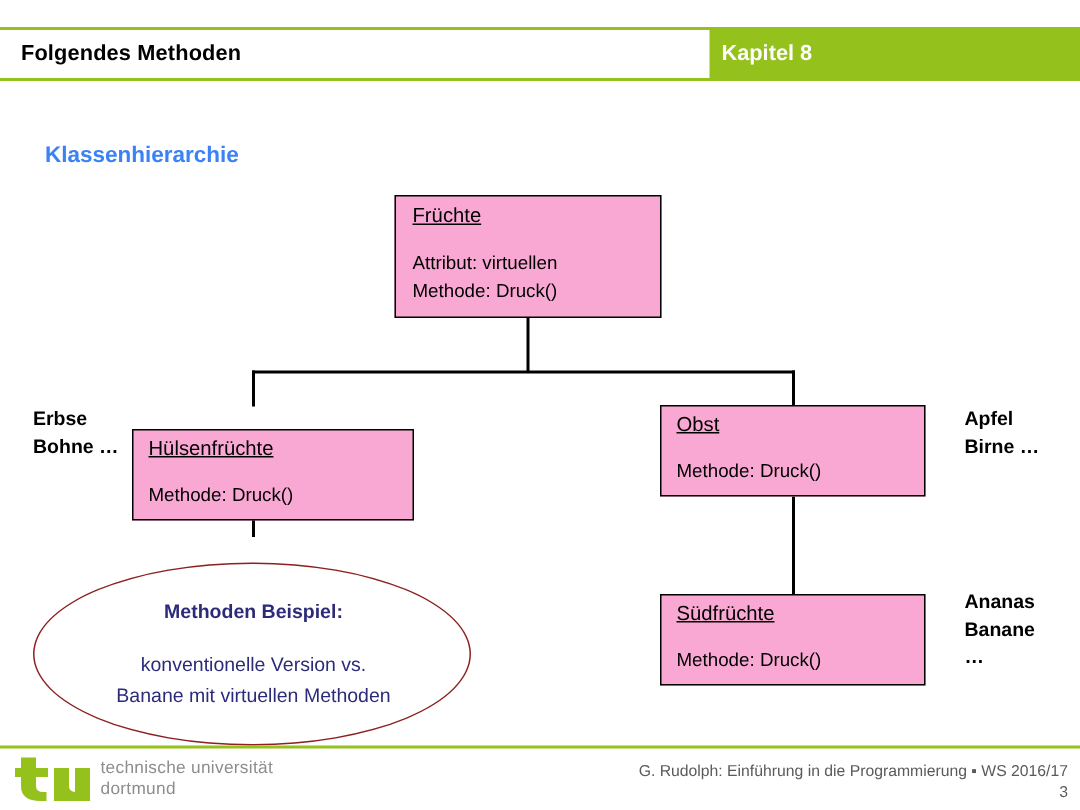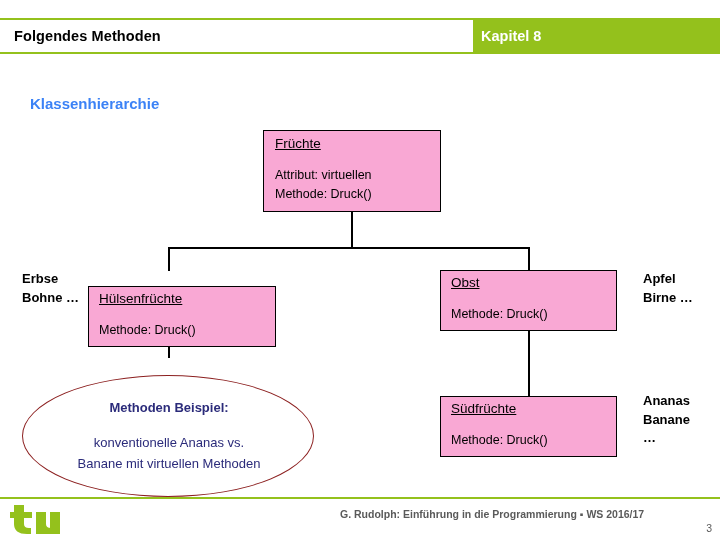--- a/index.html
+++ b/index.html
@@ -197,24 +197,23 @@
     font-size: 11.5px;
     color: #8d8d8d;
     line-height: 14px;
     letter-spacing: 0.2px;
   }
   .footer-credit {
     position: absolute;
     left: 340px;
     top: 508px;
     width: 372px;
-    text-align: left;
+    text-align: right;
     font-size: 10.5px;
     color: #5a5a5a;
-    font-weight: bold;
   }
   .footer-page {
     position: absolute;
     left: 600px;
     top: 522px;
     width: 112px;
     text-align: right;
     font-size: 10.5px;
     color: #5a5a5a;
   }
@@ -260,33 +259,37 @@
     <span class="uml-line l1">Methode: Druck()</span>
   </div>
 
   <div class="inst-list" id="inst-huelsen">Erbse Bohne …</div>
   <div class="inst-list" id="inst-obst">Apfel Birne …</div>
   <div class="inst-list" id="inst-suedfr">Ananas Banane …</div>
 
   <div class="callout">
     <div class="callout-head">Methoden Beispiel:</div>
     <div class="callout-body">
-      <div>konventionelle Ananas vs.</div>
+      <div>konventionelle Version vs.</div>
       <div>Banane mit virtuellen Methoden</div>
     </div>
   </div>
 
   <div class="footer-rule"></div>
 
   <div class="tu-logo">
     <svg class="tu-mark" viewBox="0 0 50 30">
       <path d="M4 1 H14 V20 Q14 24 19 24 H21 V30 H17 Q4 30 4 20 Z" fill="#94c11c"></path>
       <rect x="0" y="8" width="22" height="6" fill="#94c11c"></rect>
       <path d="M26 8 H36 V20 Q36 24 41 24 Q45 24 45 20 V8 H50 V30 H26 Z" fill="#94c11c"></path>
       <rect x="26" y="8" width="10" height="22" fill="#94c11c"></rect>
       <path d="M40 8 H50 V30 H40 Z" fill="#94c11c"></path>
     </svg>
+    <div class="tu-text">
+      <div>technische universität</div>
+      <div>dortmund</div>
+    </div>
   </div>
 
   <div class="footer-credit">G. Rudolph: Einführung in die Programmierung ▪ WS 2016/17</div>
   <div class="footer-page">3</div>
 
 </div>
 
 </body></html>

